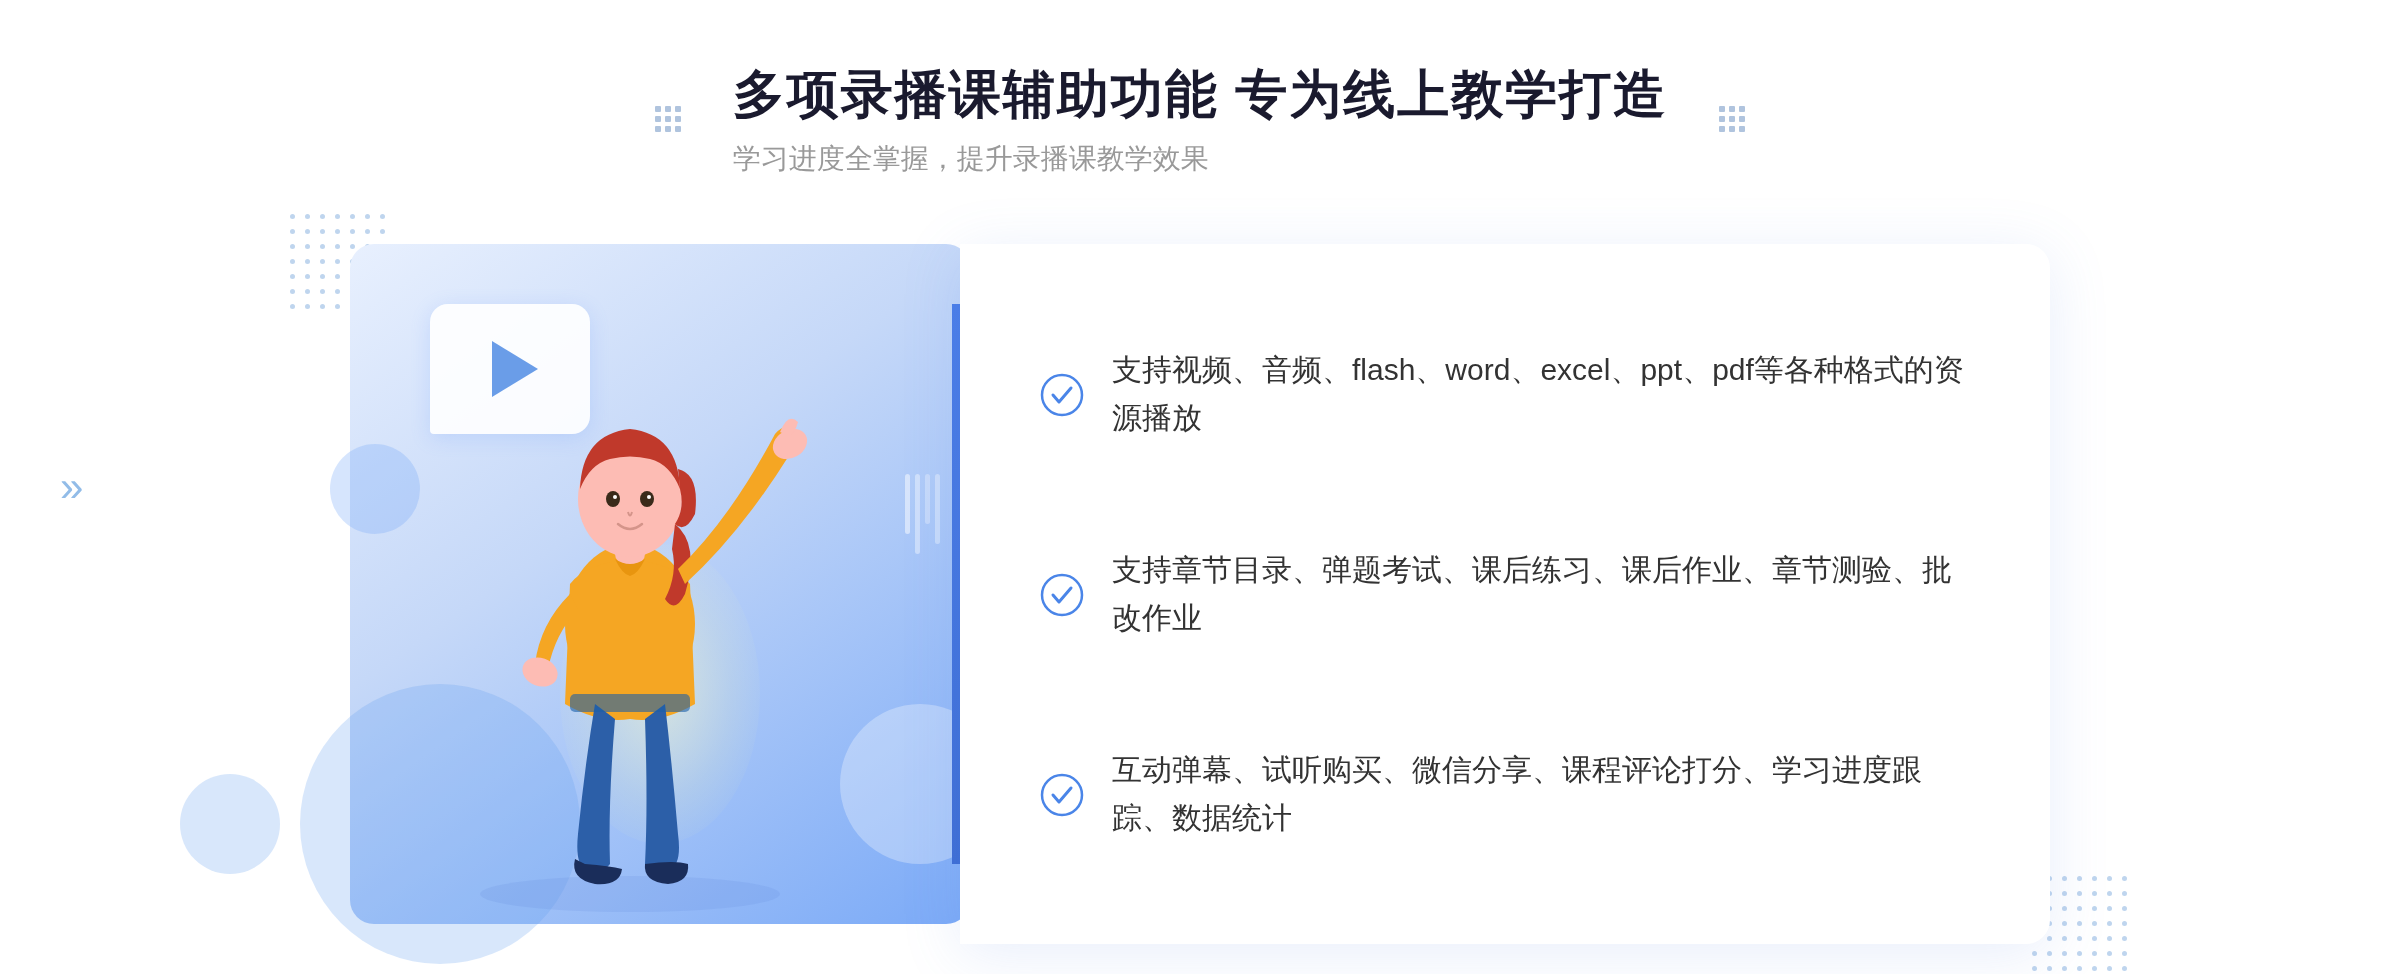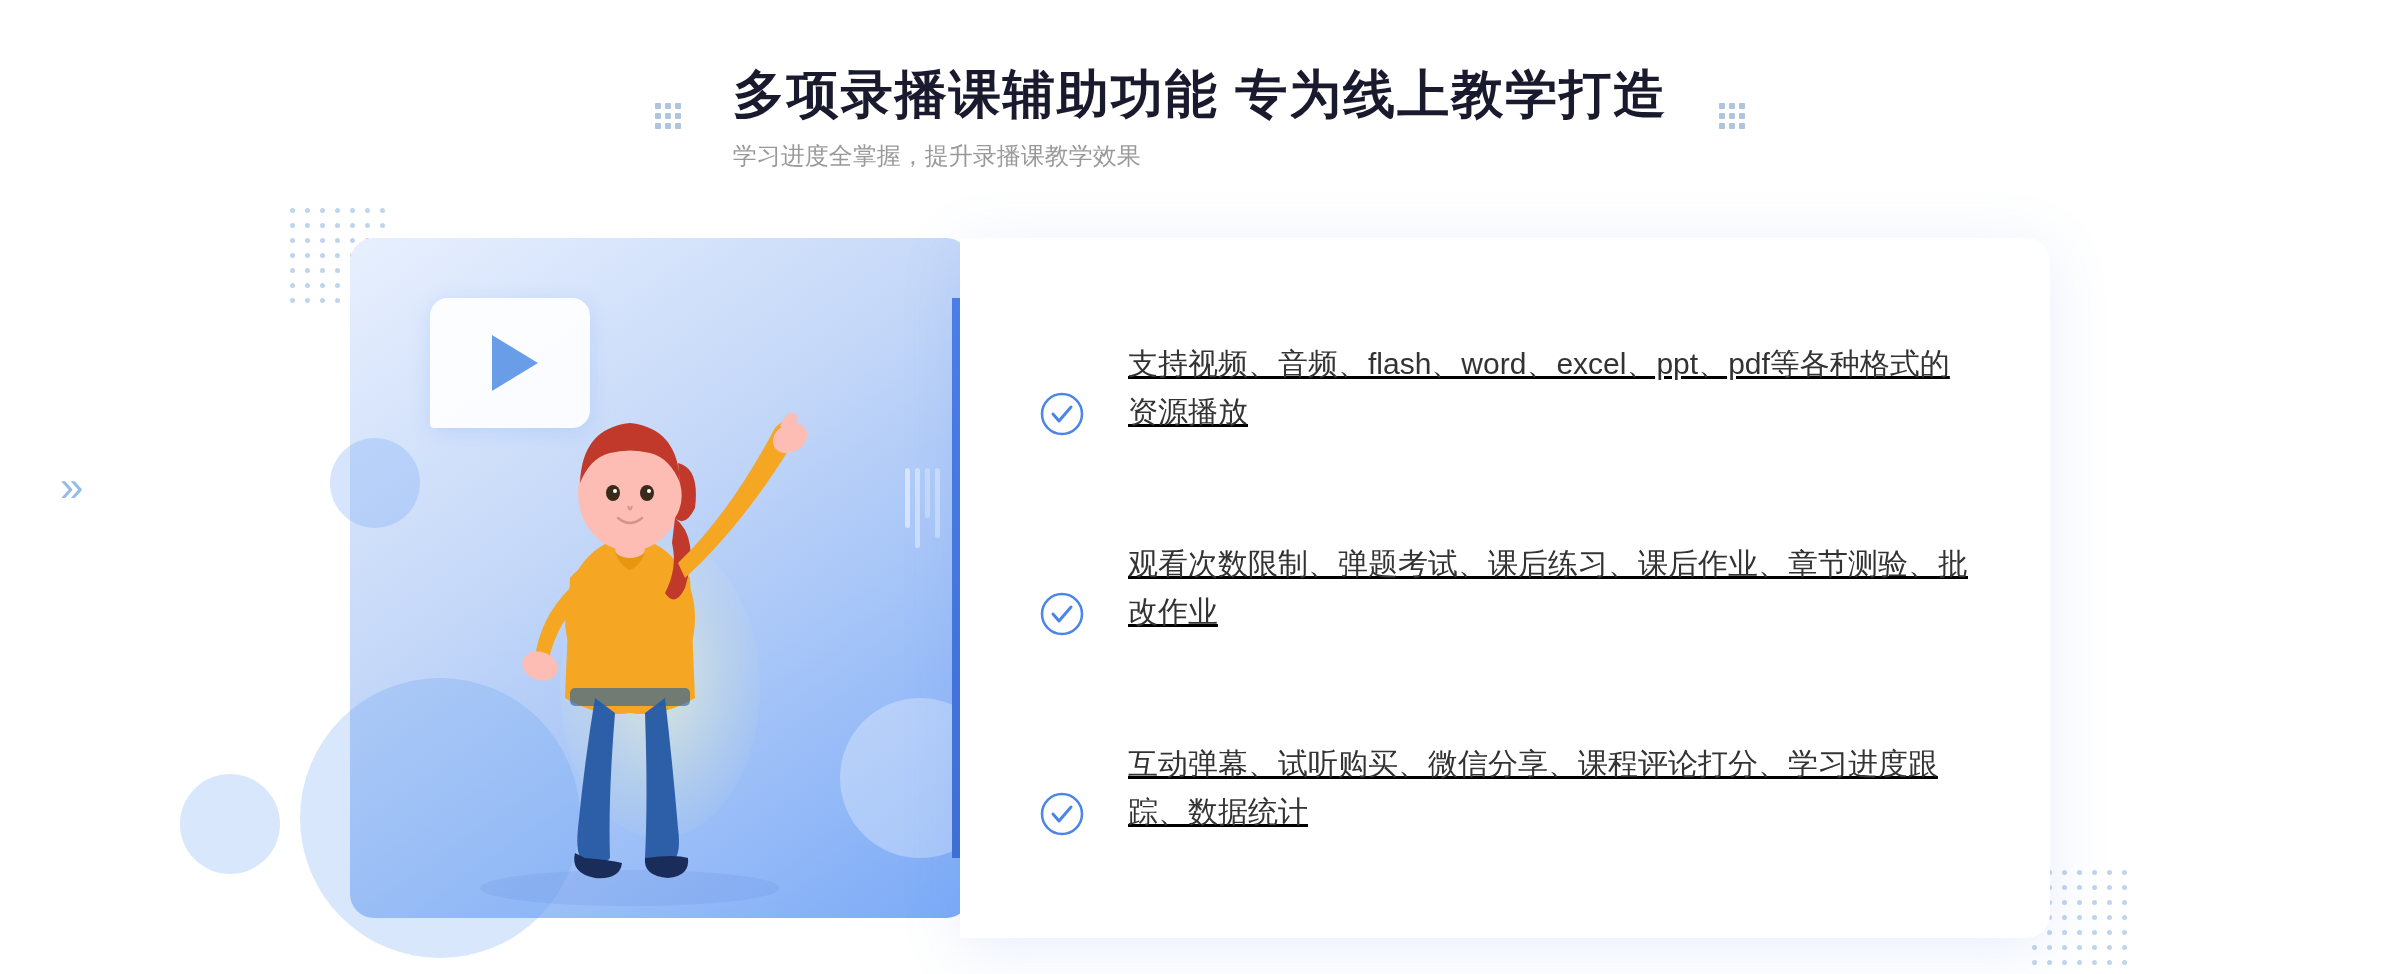--- a/index.html
+++ b/index.html
@@ -83,21 +83,21 @@
     }
 
     .main-title {
       font-size: 52px;
       font-weight: 700;
       color: #1a1a2e;
       letter-spacing: 2px;
     }
 
     .sub-title {
-      font-size: 24px;
+      font-size: 28px;
       color: #999;
       margin-top: 10px;
       font-weight: 400;
     }
 
     
     .content-area {
       display: flex;
       align-items: stretch;
       width: 1700px;
@@ -234,23 +234,22 @@
       margin-top: 20px;
       margin-left: -10px;
       display: flex;
       flex-direction: column;
       justify-content: space-around;
       z-index: 1;
     }
 
     .feature-item {
       display: flex;
-      align-items: flex-end;
-      gap: 44px;
-      text-decoration: underline;
+      align-items: center;
+      gap: 28px;
     }
 
     .check-icon {
       width: 44px;
       height: 44px;
       flex-shrink: 0;
       margin-top: 2px;
     }
 
     .check-icon svg {
@@ -515,21 +514,21 @@
         <span class="feature-text">支持视频、音频、flash、word、excel、ppt、pdf等各种格式的资源播放</span>
       </div>
 
       <div class="feature-item">
         <div class="check-icon">
           <svg viewBox="0 0 44 44" xmlns="http://www.w3.org/2000/svg">
             <circle cx="22" cy="22" r="20" stroke="#4a85e8" stroke-width="2.5" fill="none"></circle>
             <polyline points="13,22 19,29 31,15" stroke="#4a85e8" stroke-width="3" fill="none" stroke-linecap="round" stroke-linejoin="round"></polyline>
           </svg>
         </div>
-        <span class="feature-text">观看次数限制、弹题考试、课后练习、课后作业、章节测验、批改作业</span>
+        <span class="feature-text">支持章节目录、弹题考试、课后练习、课后作业、章节测验、批改作业</span>
       </div>
 
 
       <div class="feature-item">
         <div class="check-icon">
           <svg viewBox="0 0 44 44" xmlns="http://www.w3.org/2000/svg">
             <circle cx="22" cy="22" r="20" stroke="#4a85e8" stroke-width="2.5" fill="none"></circle>
             <polyline points="13,22 19,29 31,15" stroke="#4a85e8" stroke-width="3" fill="none" stroke-linecap="round" stroke-linejoin="round"></polyline>
           </svg>
         </div>

